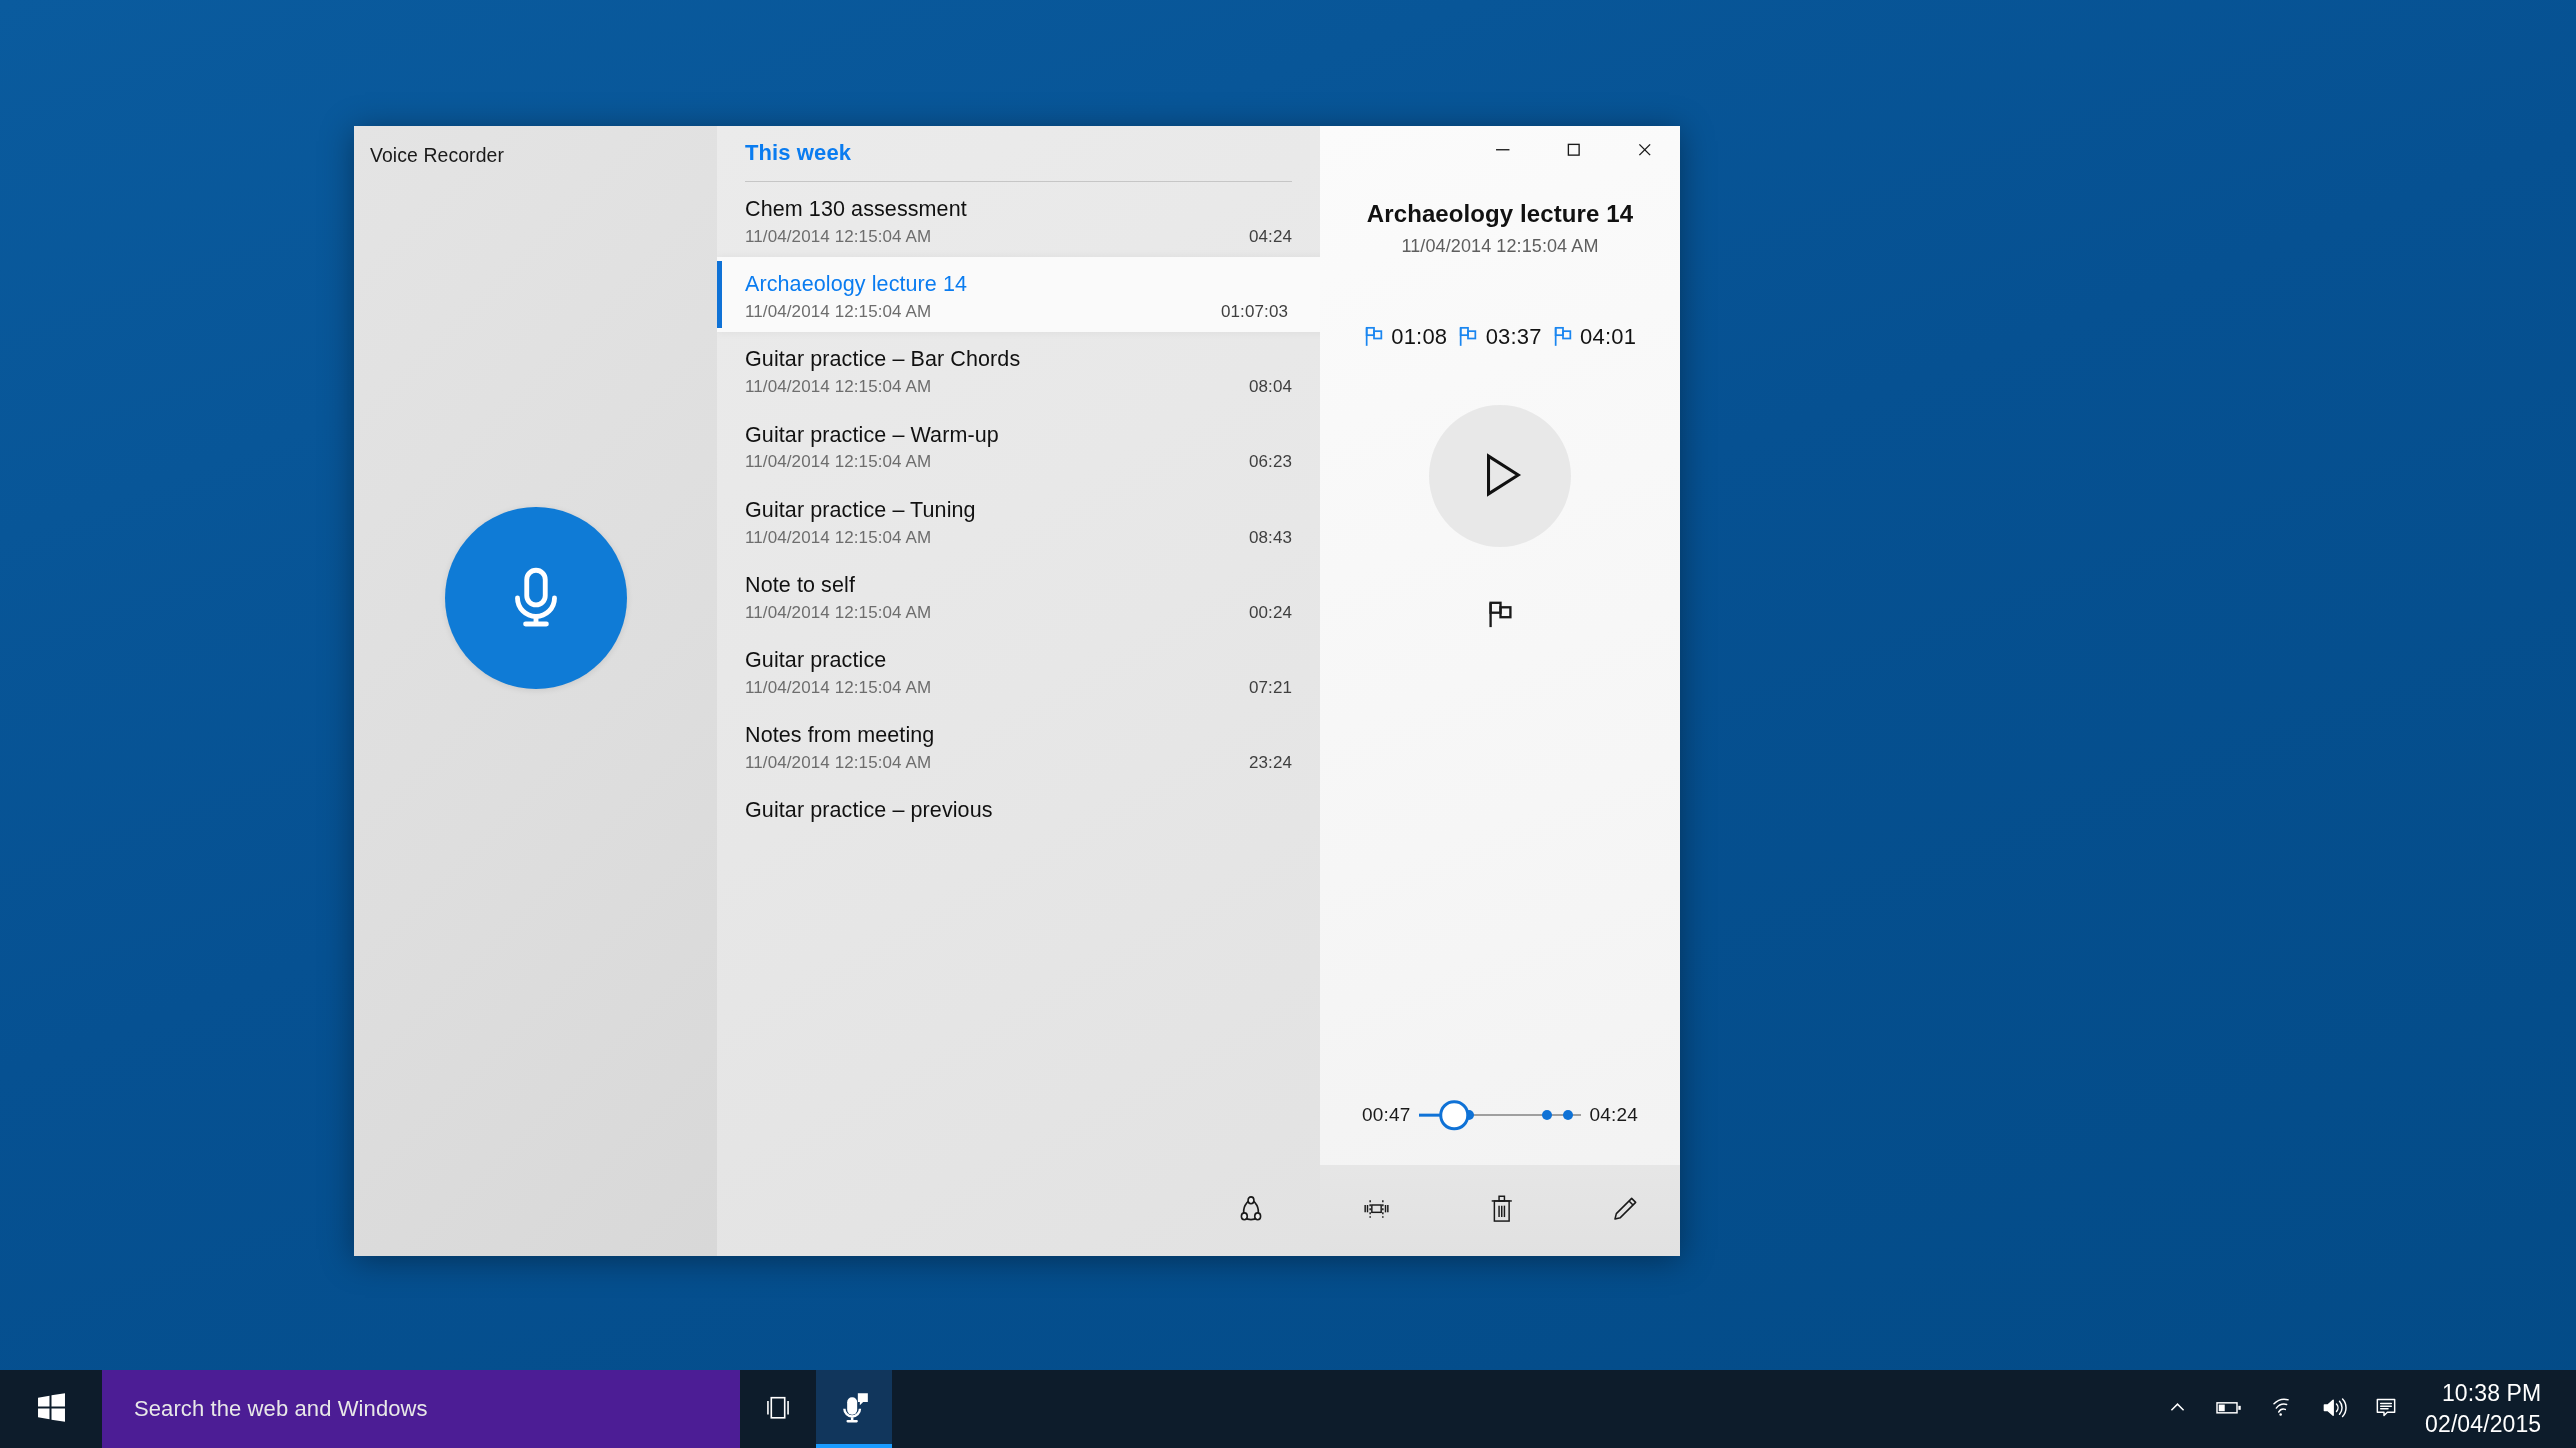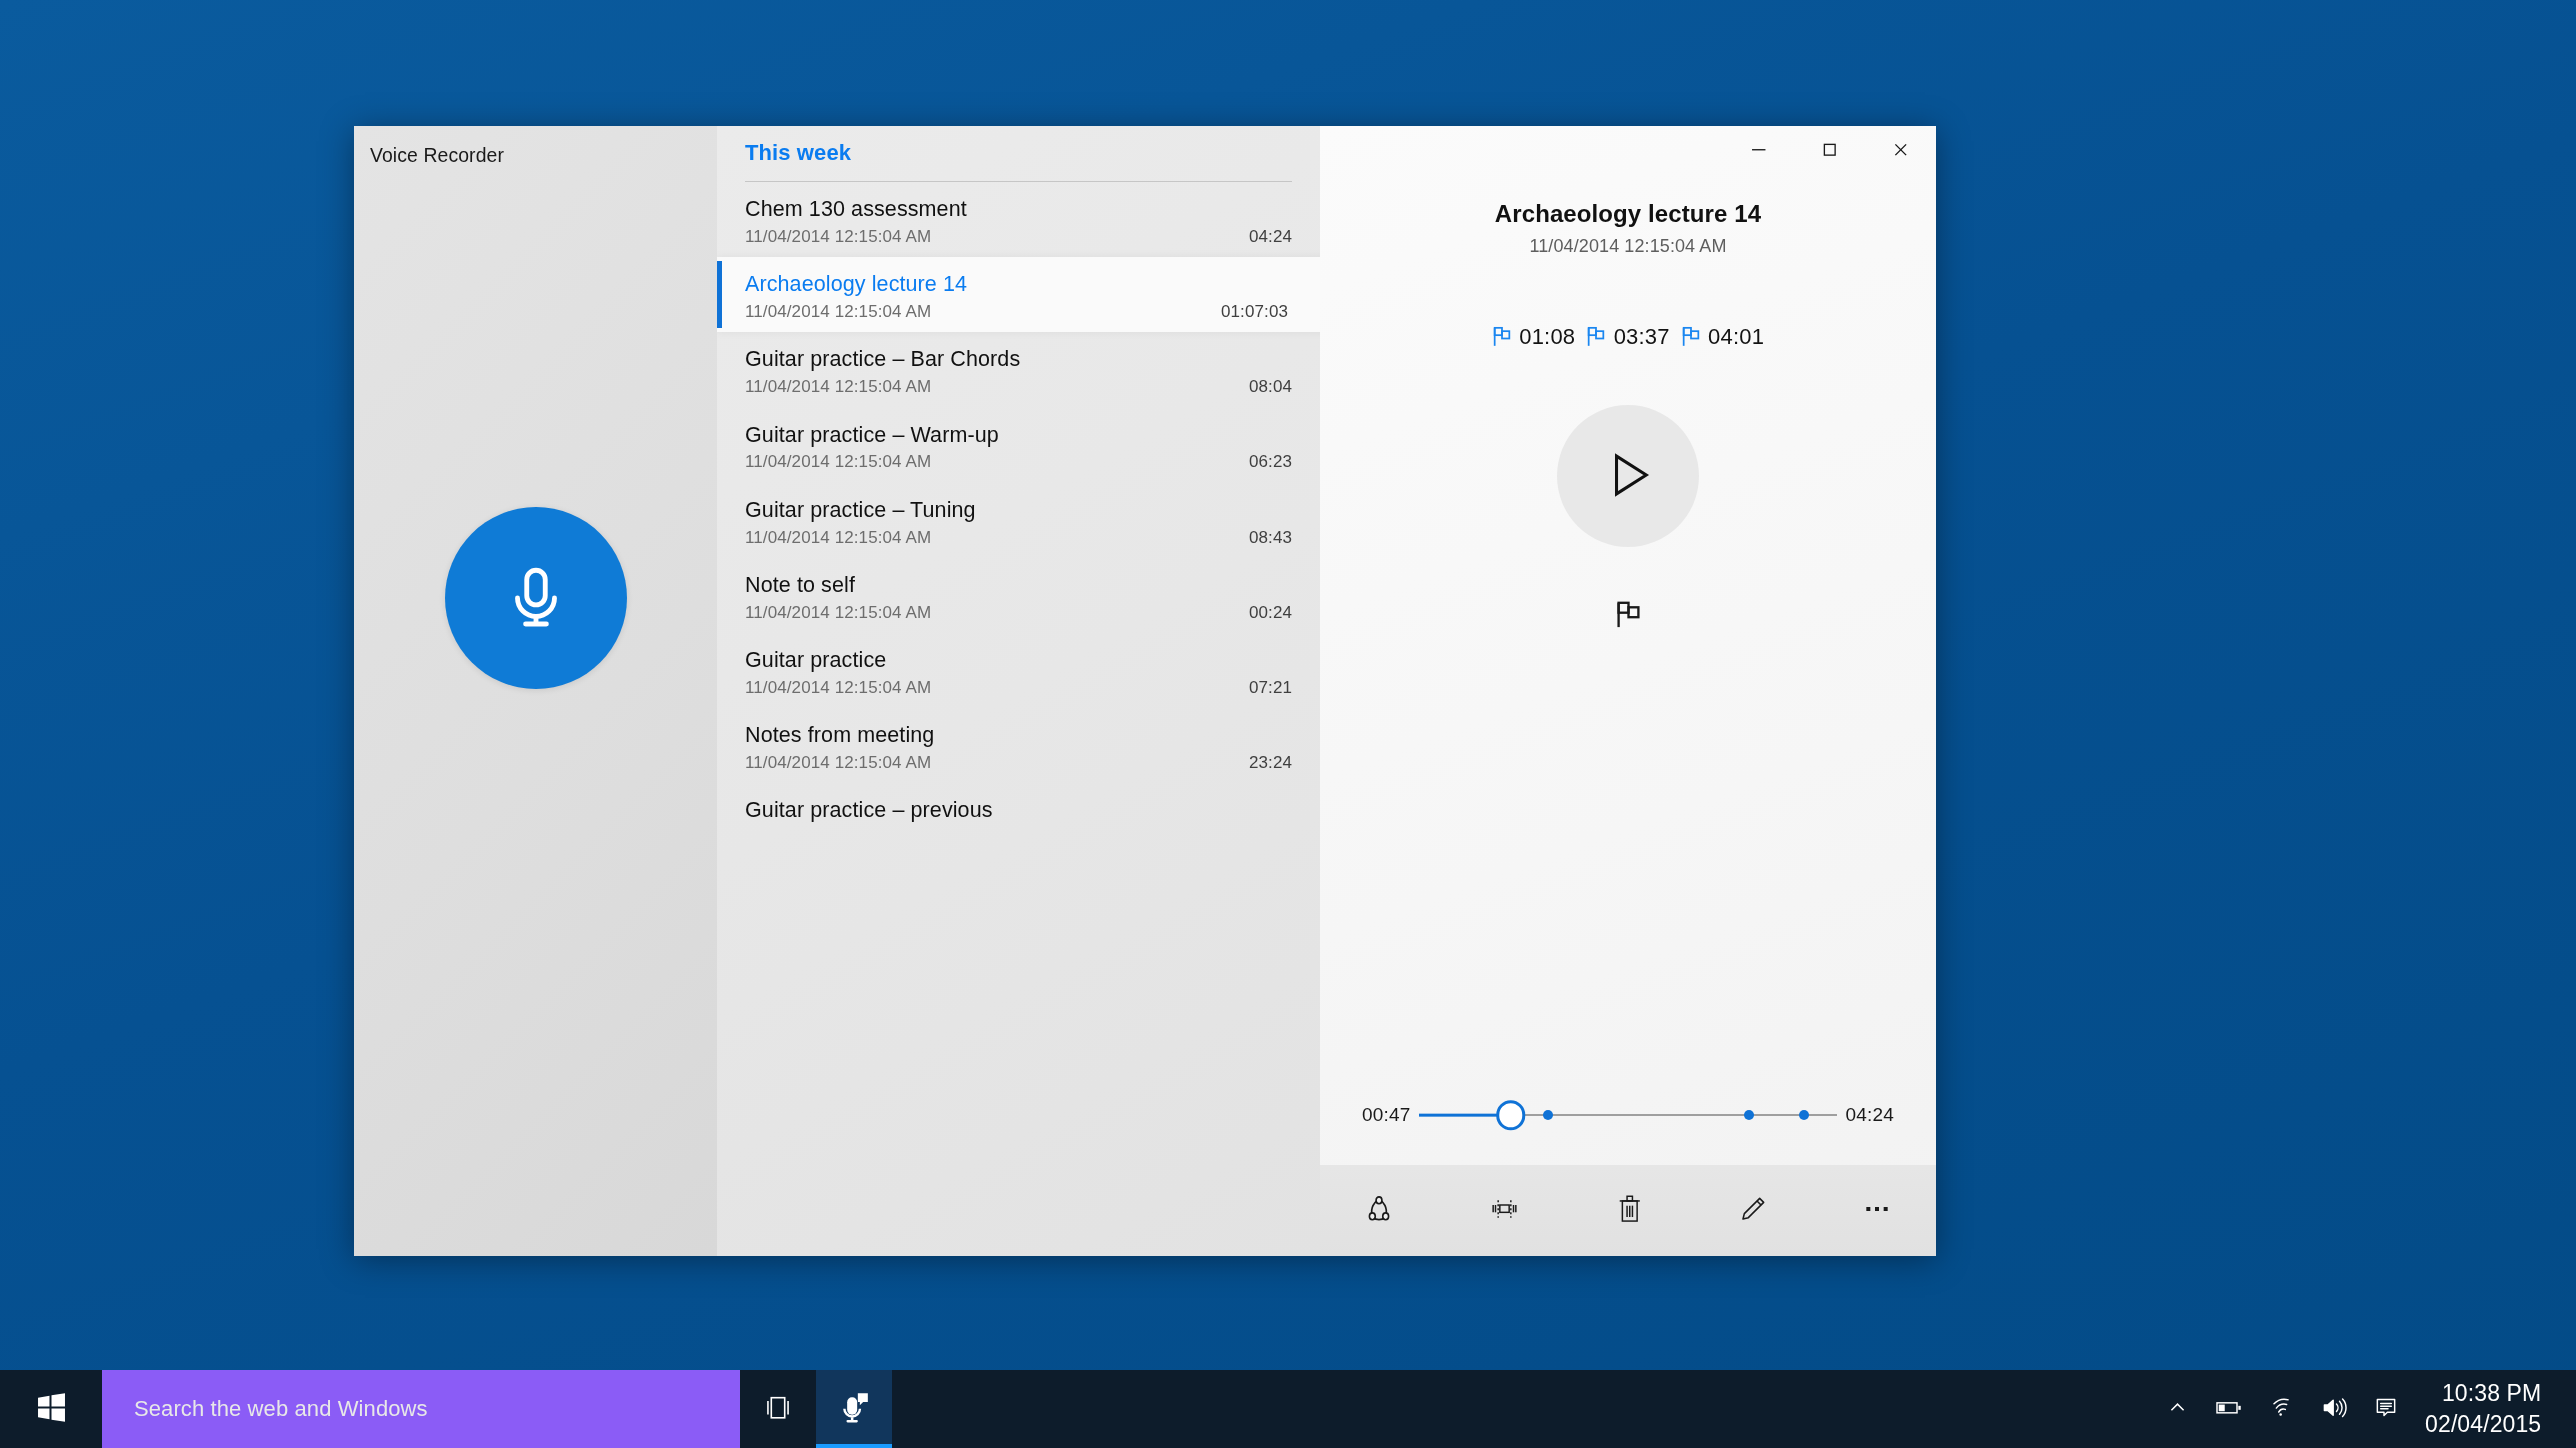--- a/index.html
+++ b/index.html
@@ -10,21 +10,21 @@
   }
   
   #desktop {
     position:absolute; inset:0;
     background:linear-gradient(160deg,#0a5b9e 0%,#065192 45%,#034b87 100%);
   }
 
   
   #app-window {
     position:absolute; left:354px; top:126px;
-    width:1582px; height:1130px;
+    width:1326px; height:1130px;
     background:#e9e9e9;
     box-shadow:0 4px 31px rgba(0,0,0,.38);
     display:flex; overflow:hidden;
   }
 
   
   #record-pane {
     width:363px; flex:0 0 363px; height:100%;
     background:linear-gradient(135deg,#e4e4e4 0%,#dedede 55%,#d8d8d8 100%);
     position:relative;
@@ -157,21 +157,21 @@
   
   #taskbar {
     position:absolute; left:0; bottom:0; width:2576px; height:78px;
     background:#0d1c2b; display:flex; align-items:center;
   }
   #start-button {
     width:102px; height:78px; background:none; border:none; cursor:pointer;
     display:flex; align-items:center; justify-content:center;
   }
   #search-box {
-    width:638px; height:78px; background:#8b5cf6; cursor:text;
+    width:638px; height:78px; background:#4c1d95; cursor:text;
     display:flex; align-items:center; padding-left:32px;
   }
   #search-placeholder { font-size:22px; color:#e8e8e8; letter-spacing:0.1px; }
   .task-btn {
     width:76px; height:78px; background:none; border:none; cursor:pointer;
     display:flex; align-items:center; justify-content:center; position:relative;
   }
   #taskbtn-recorder { background:#11365c; }
   #taskbtn-recorder::after {
     content:""; position:absolute; left:0; right:0; bottom:0; height:4px; background:#1a9bff;

